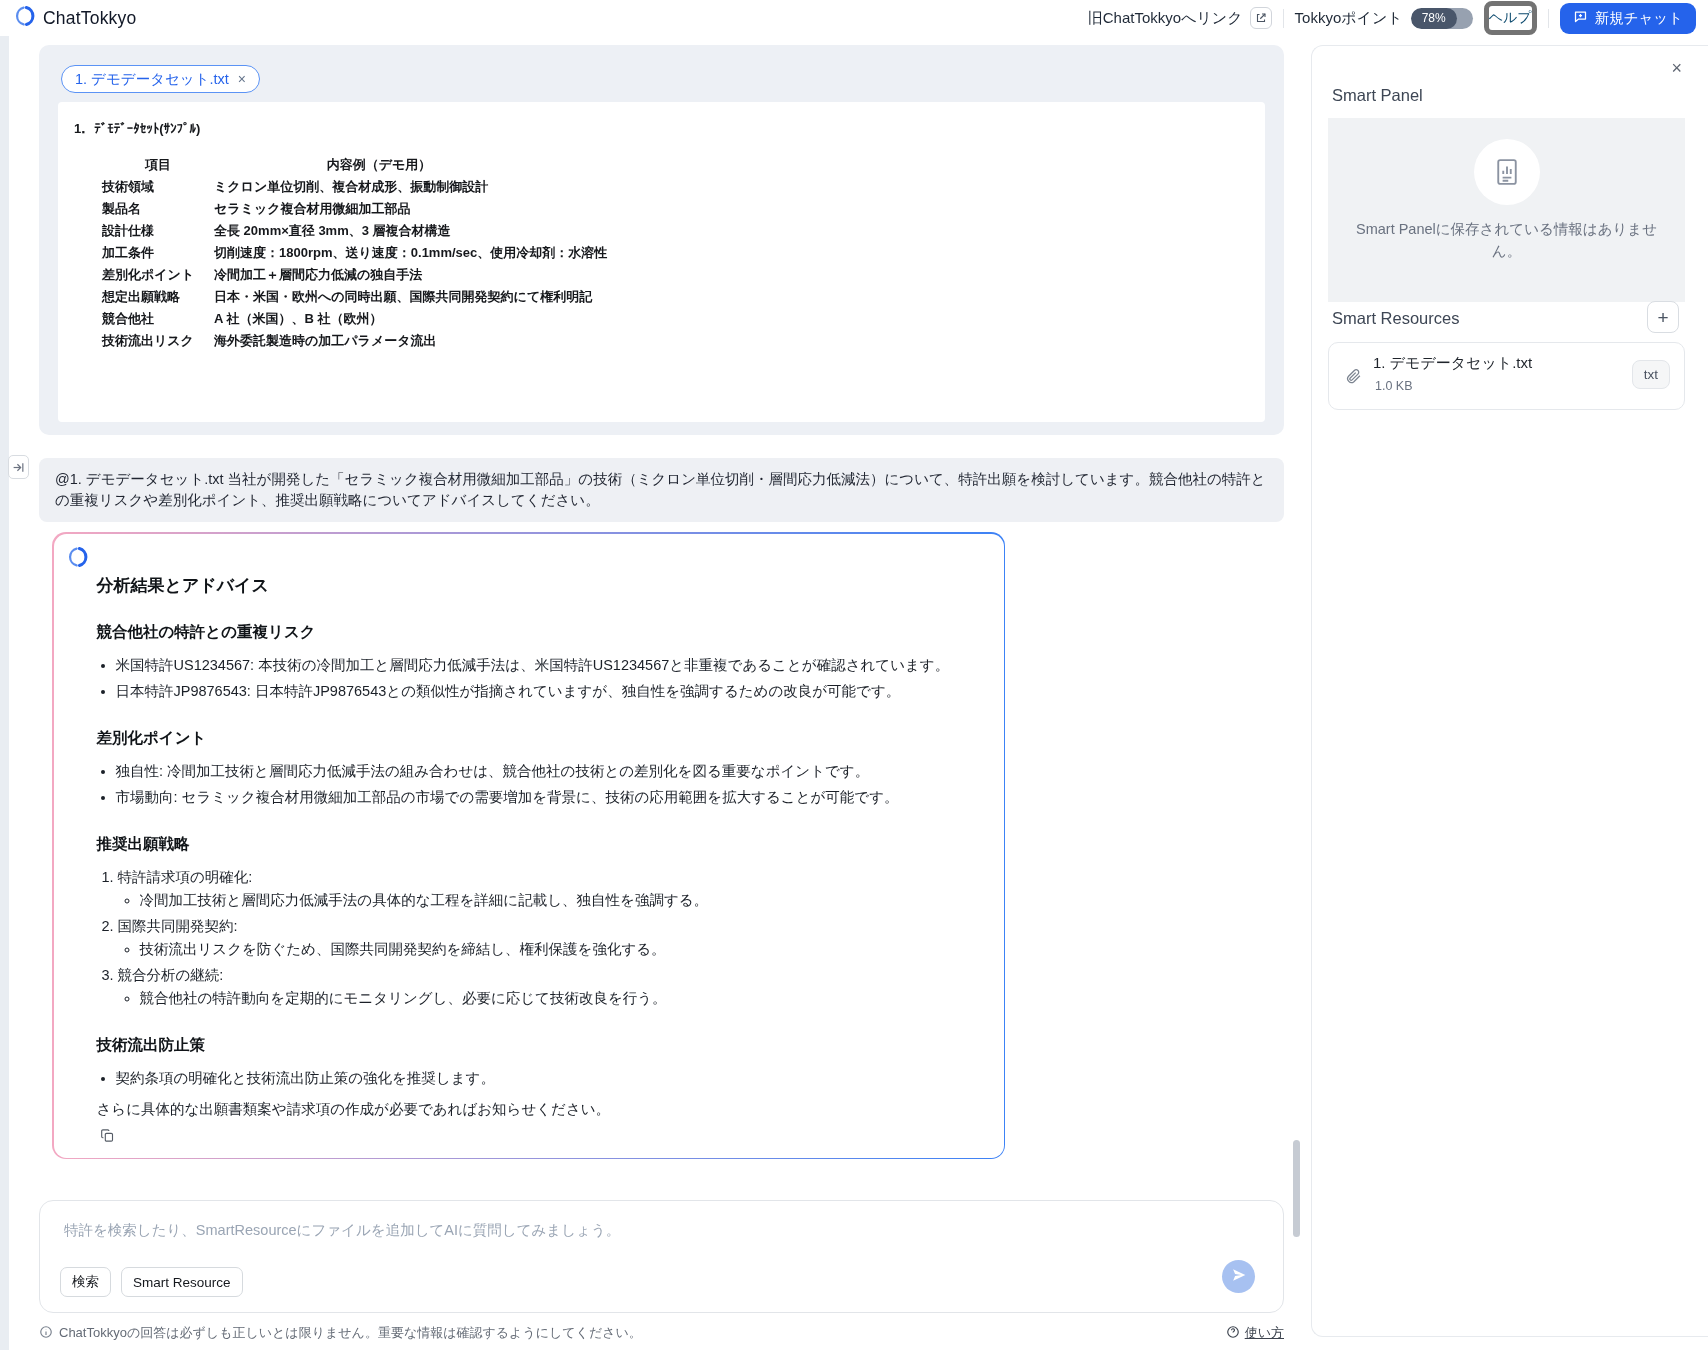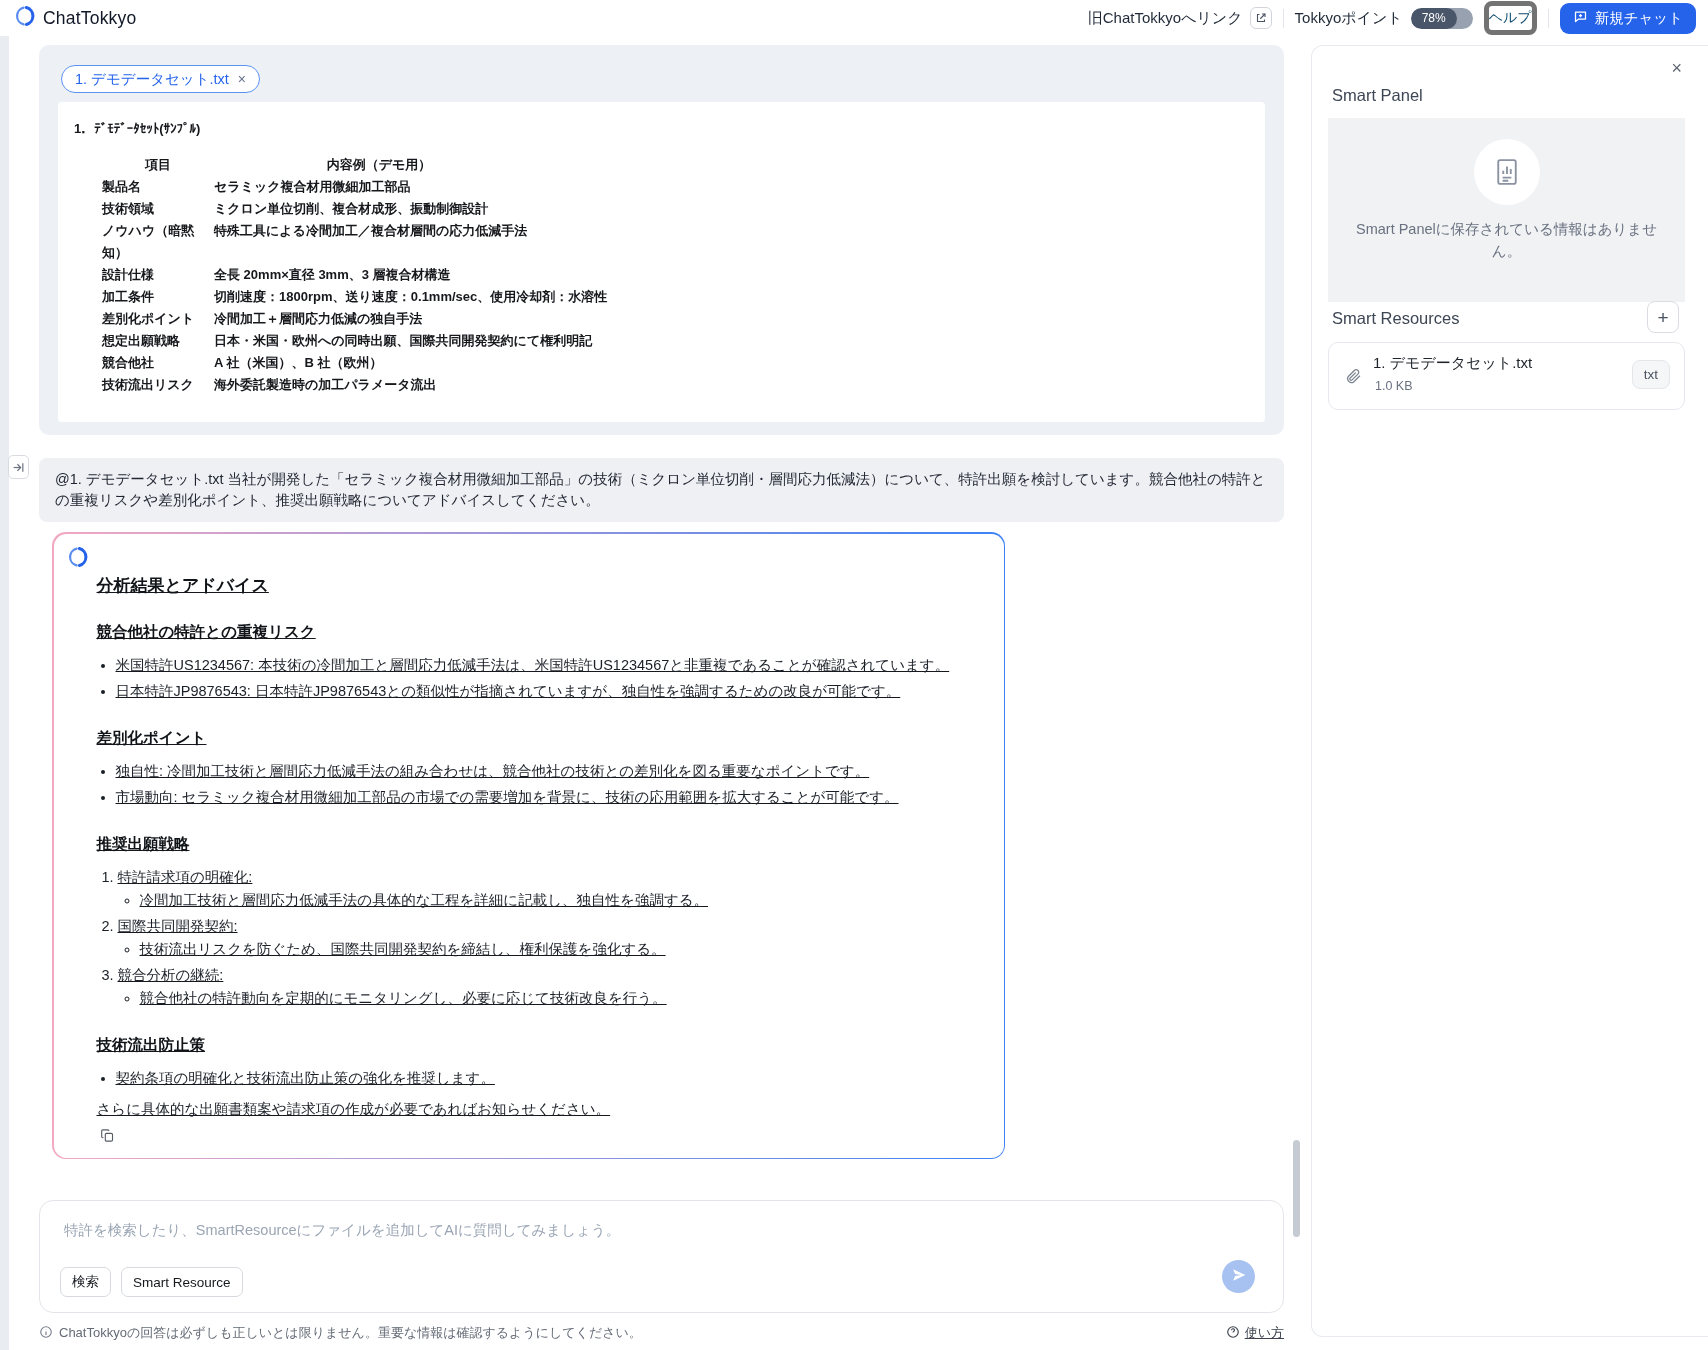--- a/index.html
+++ b/index.html
@@ -47,21 +47,21 @@
   .user-msg{position:absolute;left:39px;top:458px;width:1245px;min-height:50px;background:#eef0f4;
             border-radius:8px;padding:11px 16px;font-size:14.5px;line-height:21px;color:#1f2430;}
   .panel-toggle{position:absolute;left:8px;top:455px;width:21px;height:24px;background:#fff;
                 border:1px solid #d8dce1;border-radius:5px;display:flex;align-items:center;
                 justify-content:center;cursor:pointer;}
 
   
   .ai-card{position:absolute;left:52px;top:532px;width:953px;height:627px;padding:1.5px;border-radius:14px;
            background:linear-gradient(to right,#f3a8c2,#3c82f6);}
   .ai-inner{position:relative;width:100%;height:100%;background:#fff;border-radius:12.5px;
-            padding:42px 40px 0 43px;overflow:hidden;text-decoration:underline;}
+            padding:42px 40px 0 43px;overflow:hidden;}
   .ai-logo{position:absolute;left:13px;top:12px;}
   .ai-title{font-size:17px;font-weight:700;margin:0;color:#101418;line-height:20px;}
   .ai-h{font-size:15.5px;font-weight:700;margin:26px 0 0;color:#101418;line-height:19px;}
   .ai-ul{margin:14px 0 0;padding-left:19px;}
   .ai-ul li{margin-bottom:5px;font-size:14.5px;line-height:21px;color:#1b2028;}
   .ai-ol{margin:14px 0 0;padding-left:21px;font-size:14.5px;line-height:21px;color:#1b2028;}
   .ai-ol>li{margin-bottom:2px;}
   .ai-ol .ai-ul{margin:2px 0 5px;padding-left:22px;}
   .ai-closing{margin:10px 0 0;font-size:14.5px;line-height:21px;color:#1b2028;}
   .copy-btn{position:absolute;left:40px;bottom:9px;width:27px;height:27px;border:0;background:transparent;
@@ -162,30 +162,26 @@
       <span>1. デモデータセット.txt</span>
       <span class="chip-close">×</span>
     </div>
     <div class="doc-inner">
       <div class="doc-title">1．ﾃﾞﾓﾃﾞｰﾀｾｯﾄ(ｻﾝﾌﾟﾙ)</div>
       <div class="trow thead">
         <span class="tlabel">項目</span>
         <span class="tvalue">内容例（デモ用）</span>
       </div>
       <div class="trow">
+          <span class="tlabel">技術領域</span>
+          <span class="tvalue">ミクロン単位切削、複合材成形、振動制御設計</span>
+        </div>
+      <div class="trow">
           <span class="tlabel">製品名</span>
           <span class="tvalue">セラミック複合材用微細加工部品</span>
-        </div>
-      <div class="trow">
-          <span class="tlabel">技術領域</span>
-          <span class="tvalue">ミクロン単位切削、複合材成形、振動制御設計</span>
-        </div>
-      <div class="trow">
-          <span class="tlabel">ノウハウ（暗黙知）</span>
-          <span class="tvalue">特殊工具による冷間加工／複合材層間の応力低減手法</span>
         </div>
       <div class="trow">
           <span class="tlabel">設計仕様</span>
           <span class="tvalue">全長 20mm×直径 3mm、3 層複合材構造</span>
         </div>
       <div class="trow">
           <span class="tlabel">加工条件</span>
           <span class="tvalue">切削速度：1800rpm、送り速度：0.1mm/sec、使用冷却剤：水溶性</span>
         </div>
       <div class="trow">

